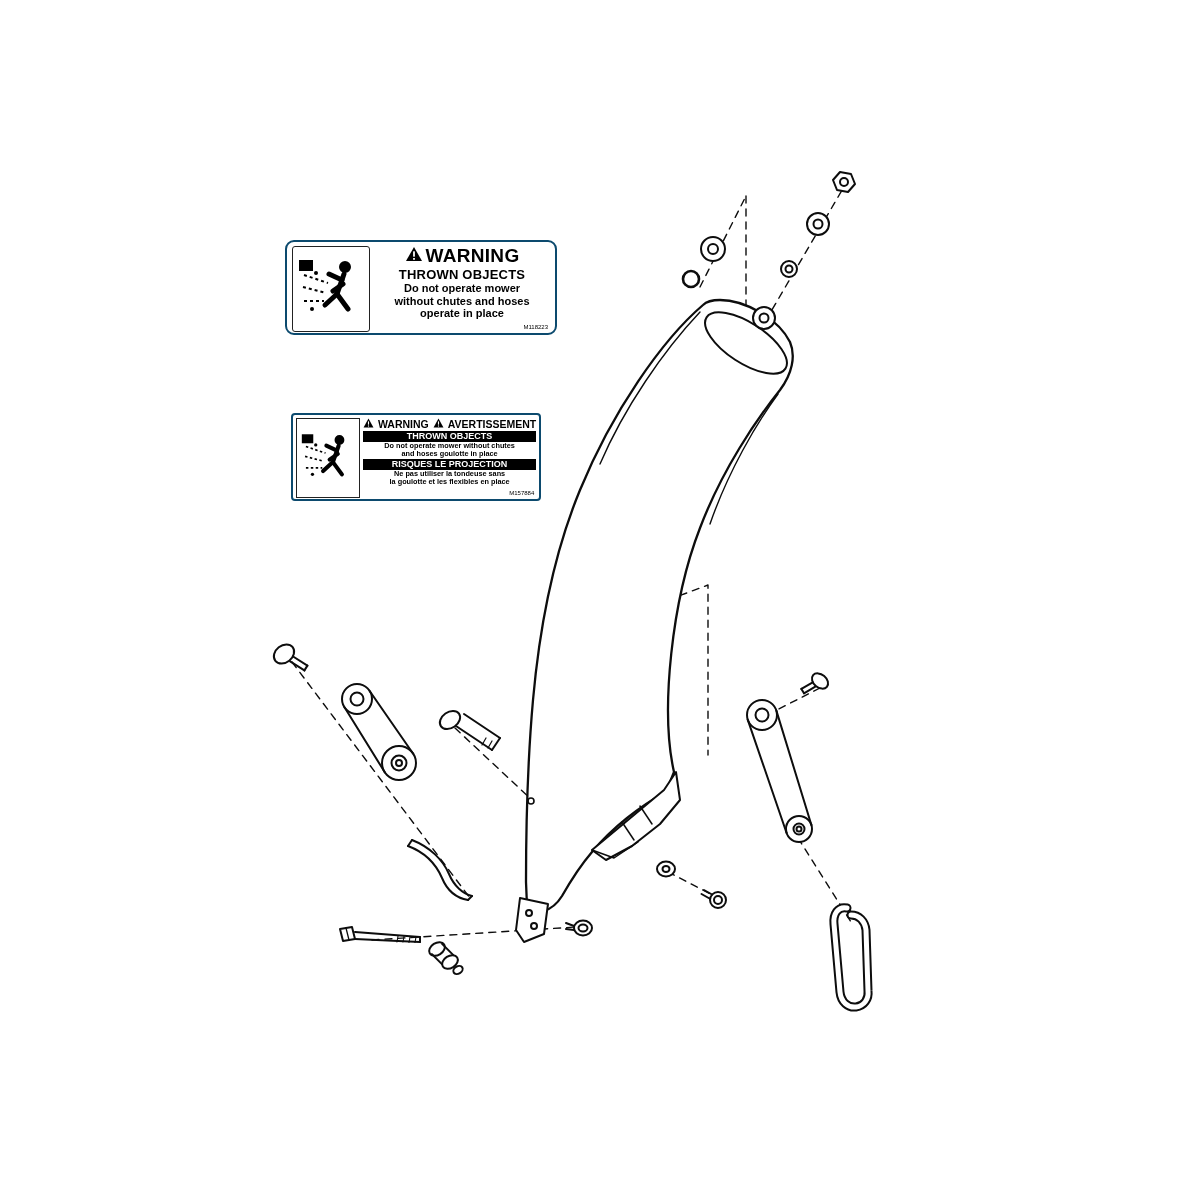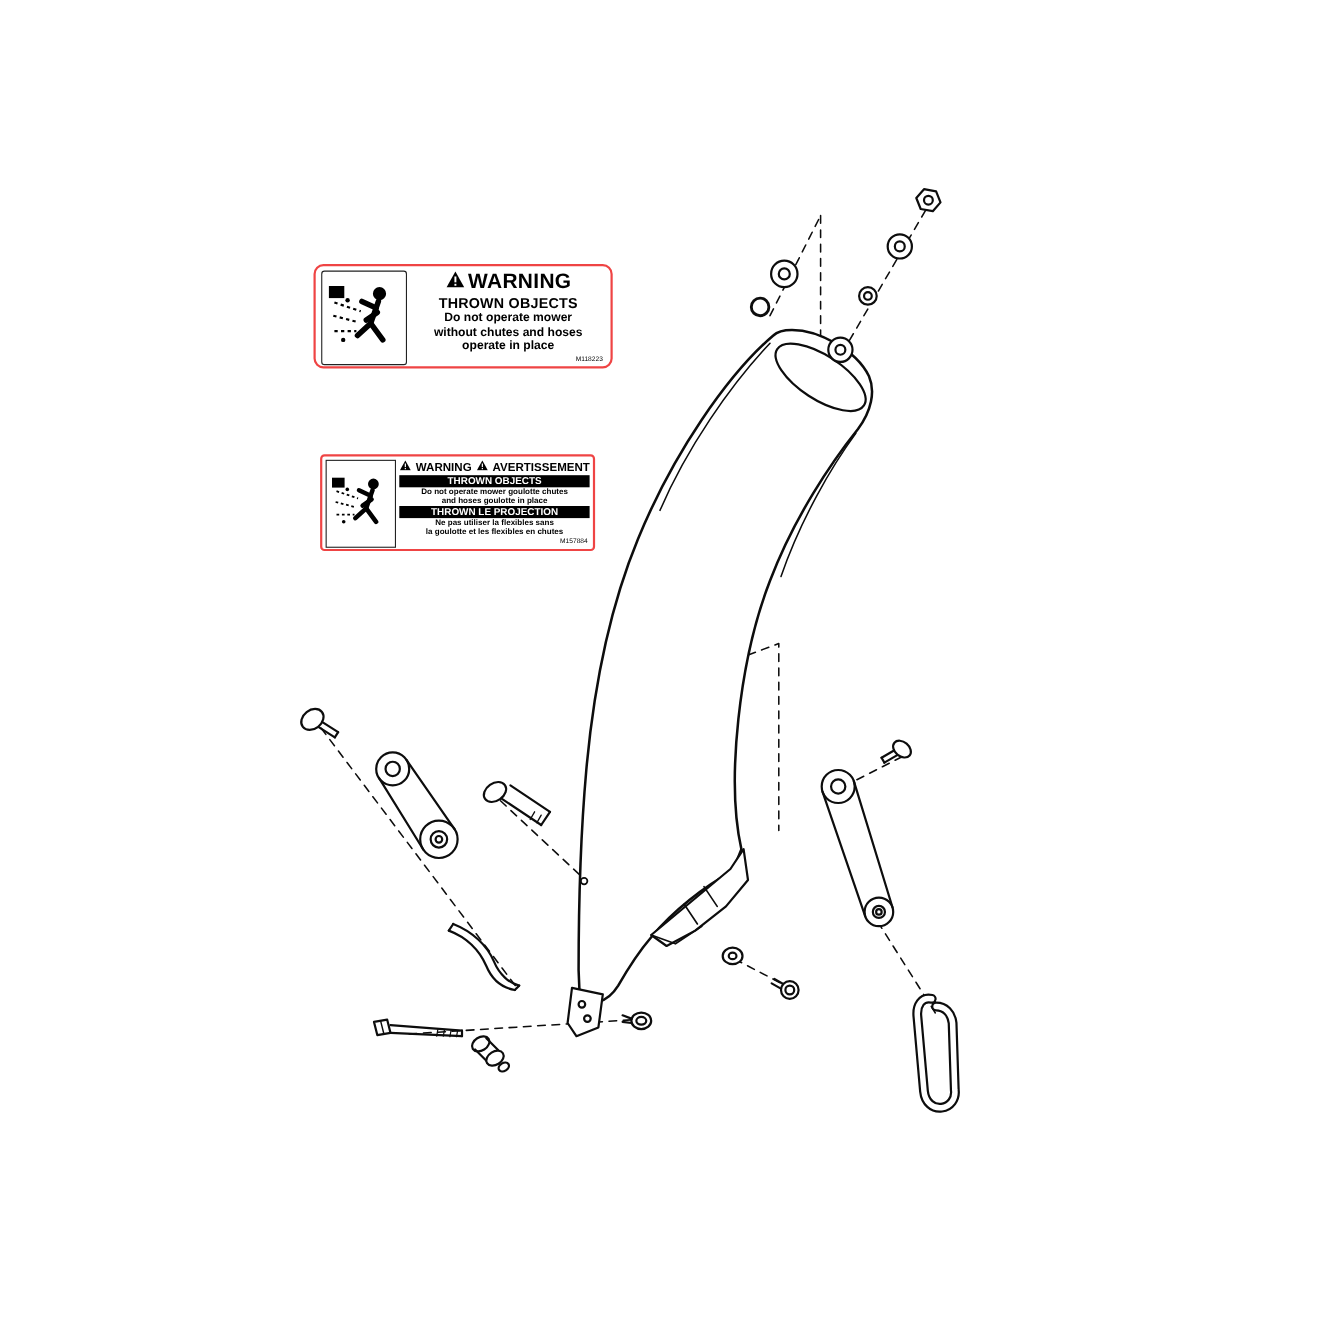--- a/index.html
+++ b/index.html
@@ -1,20 +1,20 @@
 <!DOCTYPE html>
 <html><head>
 <meta charset="utf-8">
 <style>
   html,body{margin:0;padding:0;background:#fff;}
   #canvas{position:relative;width:1200px;height:1200px;background:#fff;overflow:hidden;
           font-family:"Liberation Sans",sans-serif;color:#000;}
   #diagram-svg{position:absolute;left:0;top:0;}
   
-  .wlabel{position:absolute;background:#fff;border:2px solid #ef4444;box-sizing:border-box;}
+  .wlabel{position:absolute;background:#fff;border:2px solid #0c4a6e;box-sizing:border-box;}
   #label-en{left:285px;top:240px;width:272px;height:95px;border-radius:9px;padding:4px 5px 3px 5px;
             display:flex;gap:4px;}
   #label-en .picto{width:76px;height:100%;border:1px solid #222;border-radius:3px;flex:0 0 auto;
                    display:flex;align-items:center;justify-content:center;}
   #label-en .txtcol{flex:1;display:flex;flex-direction:column;align-items:center;position:relative;}
   #label-en .hdr{display:flex;align-items:center;gap:3px;font-weight:bold;font-size:19px;
                  letter-spacing:.3px;line-height:20px;}
   #label-en .ttl{font-weight:bold;font-size:13px;margin-top:1px;letter-spacing:.2px;}
   #label-en .bline{font-size:11px;font-weight:600;line-height:12.5px;}
   .pcode{position:absolute;right:2px;bottom:0px;font-size:6px;line-height:6px;}
@@ -278,22 +278,22 @@
         <span class="tri">
           <svg width="11" height="10" viewBox="0 0 20 18">
               <path d="M10 1 L19 17 H1 Z" fill="#000"></path>
               <rect x="9" y="6" width="2" height="6" fill="#fff"></rect>
               <rect x="9" y="13.5" width="2" height="2" fill="#fff"></rect>
             </svg>
         </span>
         <span>AVERTISSEMENT</span>
       </div>
       <div class="blackbar">THROWN OBJECTS</div>
-      <div class="sm">Do not operate mower goulotte chutes</div>
+      <div class="sm">Do not operate mower without chutes</div>
       <div class="sm">and hoses goulotte in place</div>
-      <div class="blackbar">THROWN LE PROJECTION</div>
-      <div class="sm">Ne pas utiliser la flexibles sans</div>
-      <div class="sm">la goulotte et les flexibles en chutes</div>
+      <div class="blackbar">RISQUES LE PROJECTION</div>
+      <div class="sm">Ne pas utiliser la tondeuse sans</div>
+      <div class="sm">la goulotte et les flexibles en place</div>
       <div class="pcode">M157884</div>
     </div>
   </div>
 
 </div>
 
 </body></html>

